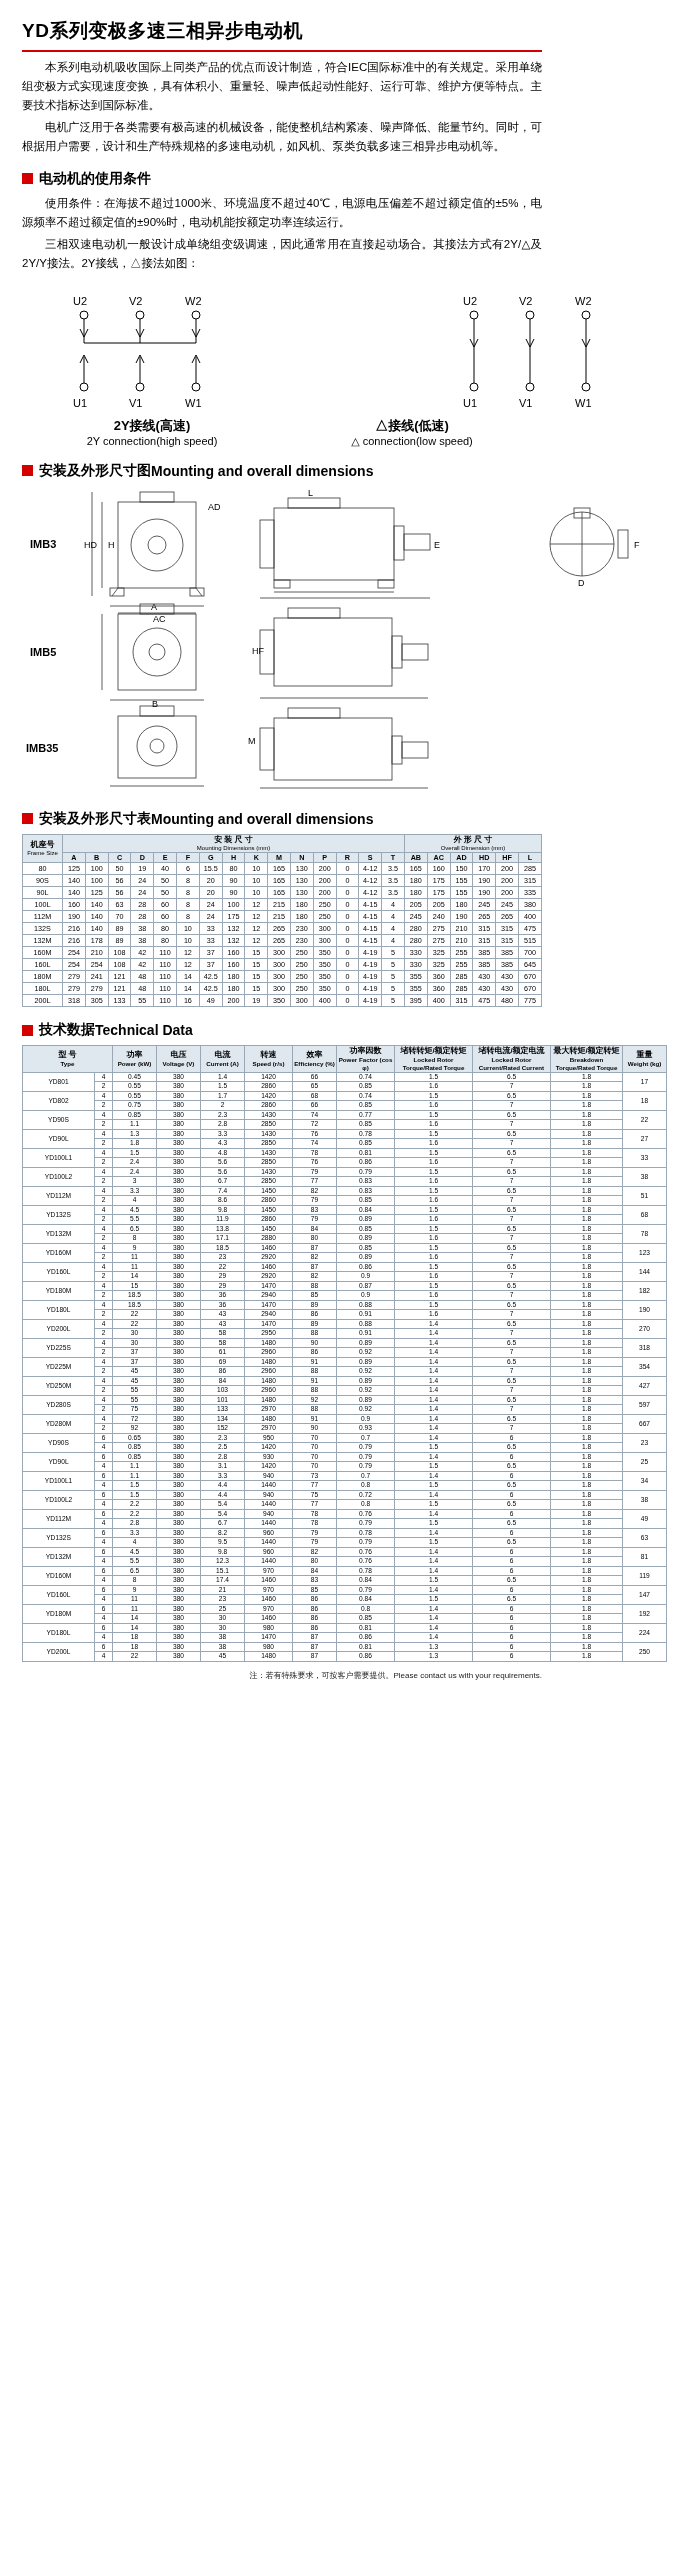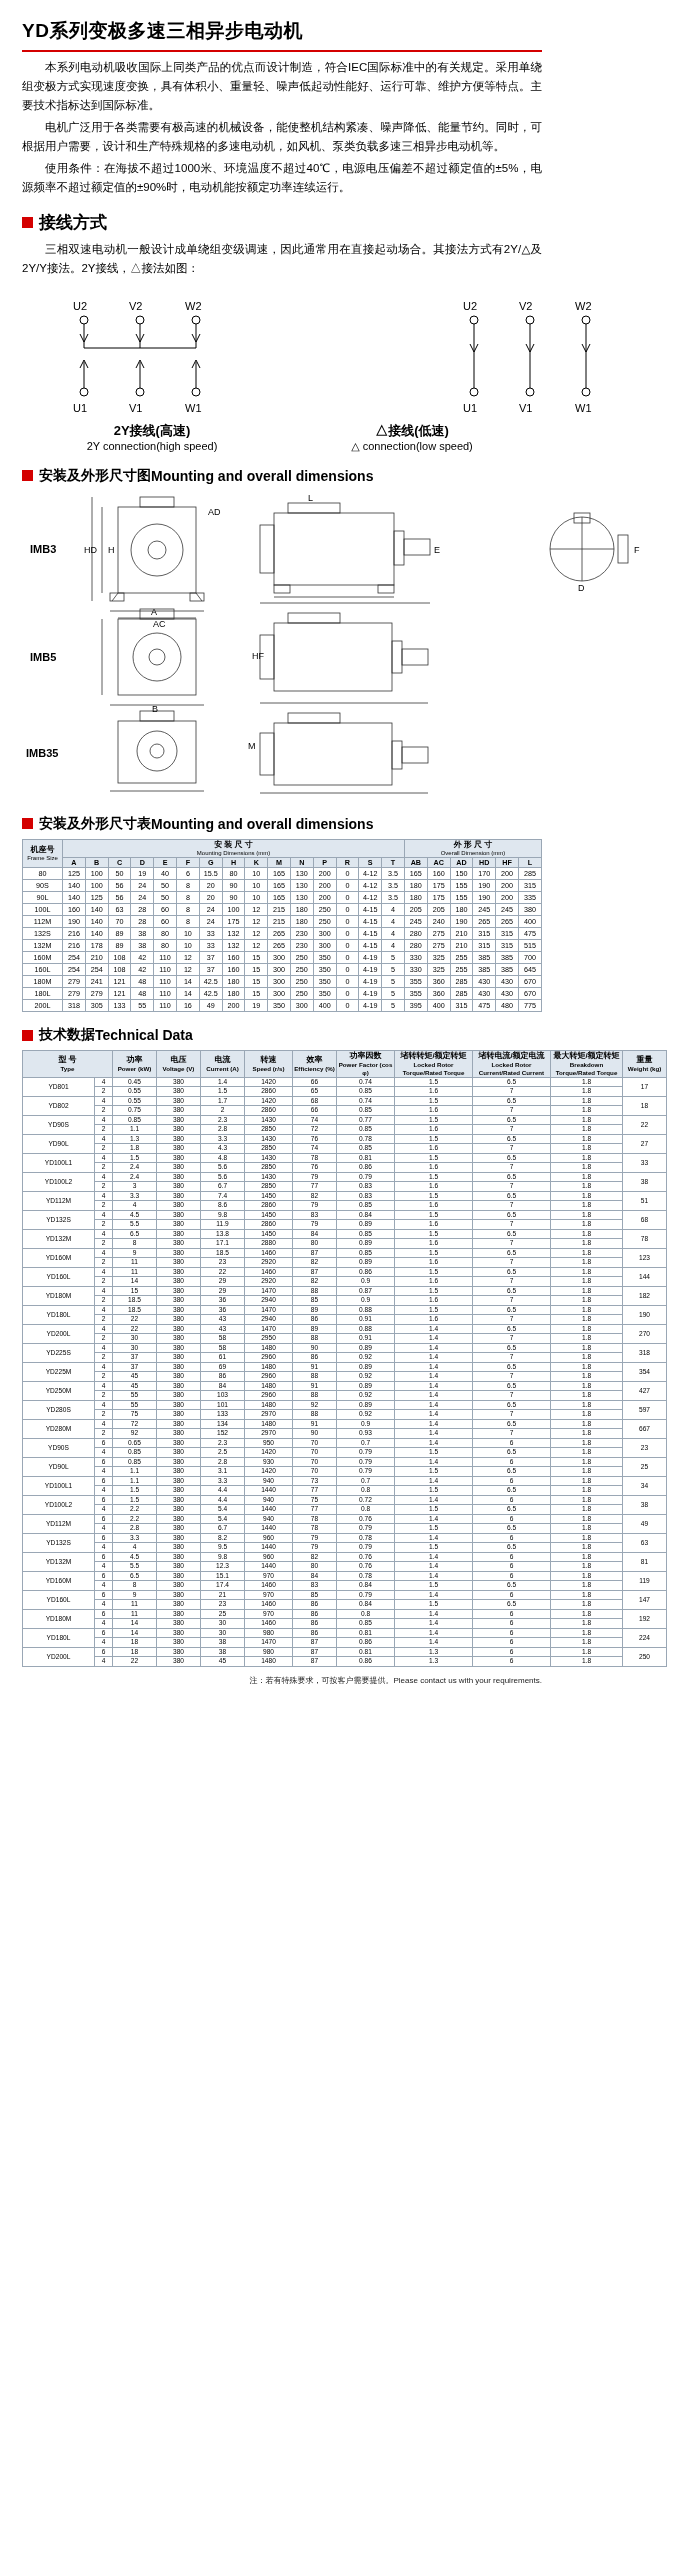--- a/index.html
+++ b/index.html
@@ -97,26 +97,26 @@
 </head>
 <body>
 
 <div class="page">
 
   <h1 class="title">YD系列变极多速三相异步电动机</h1>
 
   <p class="para">本系列电动机吸收国际上同类产品的优点而设计制造，符合IEC国际标准中的有关规定。采用单绕组变极方式实现速度变换，具有体积小、重量轻、噪声低起动性能好、运行可靠、维护方便等特点。主要技术指标达到国际标准。</p>
   <p class="para">电机广泛用于各类需要有极高速的机械设备，能使整机结构紧凑、噪声降低、能量节约。同时，可根据用户需要，设计和生产特殊规格的多速电动机，如风机、泵类负载多速三相异步电动机等。</p>
 
-  <p class="para">使用条件：在海拔不超过1000米、环境温度不超过40℃，电源电压偏差不超过额定值的±5%，电源频率不超过额定值的±90%时，电动机能按额定功率连续运行。</p>
-
   <div class="sec-head">
     <span class="sec-bullet"></span>
-    <span class="sec-title big">接线方式</span>
+    <span class="sec-title">电动机的使用条件</span>
   </div>
+  <p class="para">使用条件：在海拔不超过1000米、环境温度不超过40℃，电源电压偏差不超过额定值的±5%，电源频率不超过额定值的±90%时，电动机能按额定功率连续运行。</p>
+
   <p class="para">三相双速电动机一般设计成单绕组变级调速，因此通常用在直接起动场合。其接法方式有2Y/△及2Y/Y接法。2Y接线，△接法如图：</p>
 
   <div class="wiring-wrap">
     <svg width="652" height="130" viewBox="0 0 652 130">
 
       <g stroke="#000" stroke-width="1" fill="none">
 
         <circle cx="62" cy="32" r="4"></circle>
         <circle cx="118" cy="32" r="4"></circle>
         <circle cx="174" cy="32" r="4"></circle>

